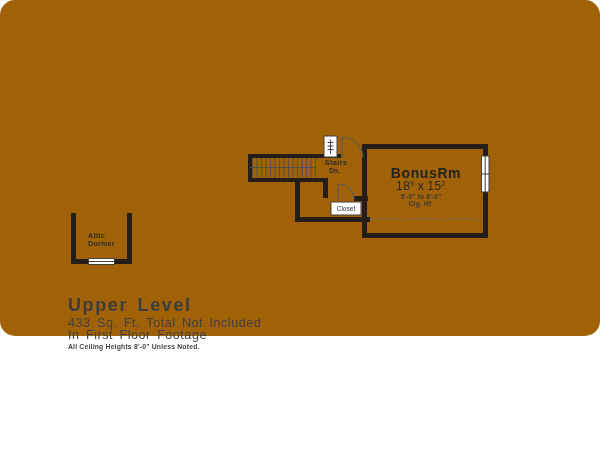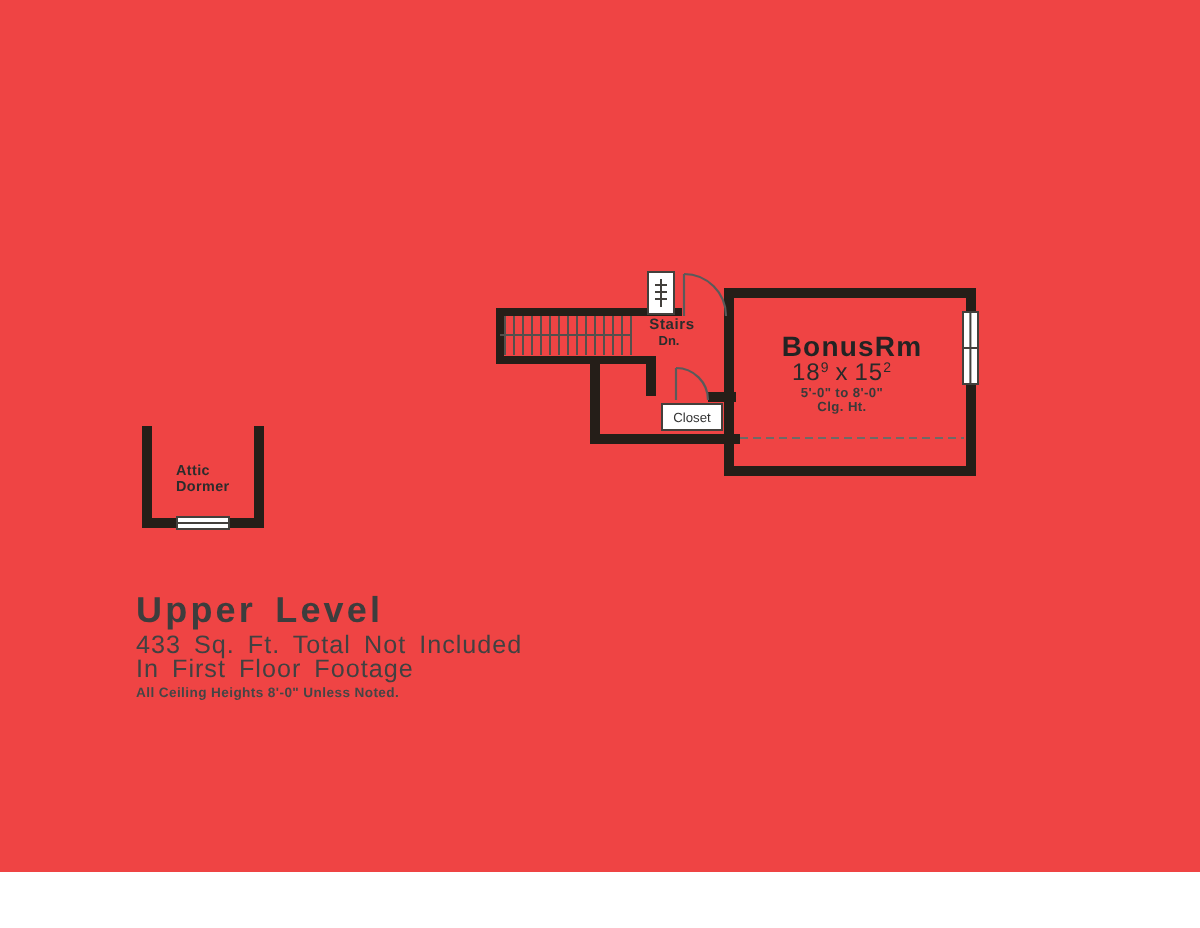--- a/index.html
+++ b/index.html
@@ -1,20 +1,20 @@
 <!DOCTYPE html>
 <html><head>
 <meta charset="utf-8">
 <style>
   html,body{margin:0;padding:0;}
   body{
     width:600px;height:464px;background:#ffffff;overflow:hidden;
     font-family:"Liberation Sans", sans-serif;
   }
-  .stage{position:relative;width:600px;height:436px;background:#ef4444;}
+  .stage{position:relative;width:600px;height:336px;background:#a16207;border-radius:15px;}
   svg{position:absolute;left:0;top:0;}
   .wall{fill:#251e18;}
   .thin{stroke:#43403c;stroke-width:1;fill:none;}
   .door{stroke:#5a5a5a;stroke-width:1.1;fill:none;}
   .tread{stroke:#54504c;stroke-width:1;fill:none;}
   .dash{stroke:#6e6a66;stroke-width:1;fill:none;stroke-dasharray:4 2.5;}
   .winfill{fill:#ffffff;stroke:#43403c;stroke-width:1;}
   text{fill:#2c2c2c;}
   .t-stairs{font-size:7.5px;font-weight:bold;letter-spacing:.3px;}
   .t-dn{font-size:6.5px;font-weight:bold;}

